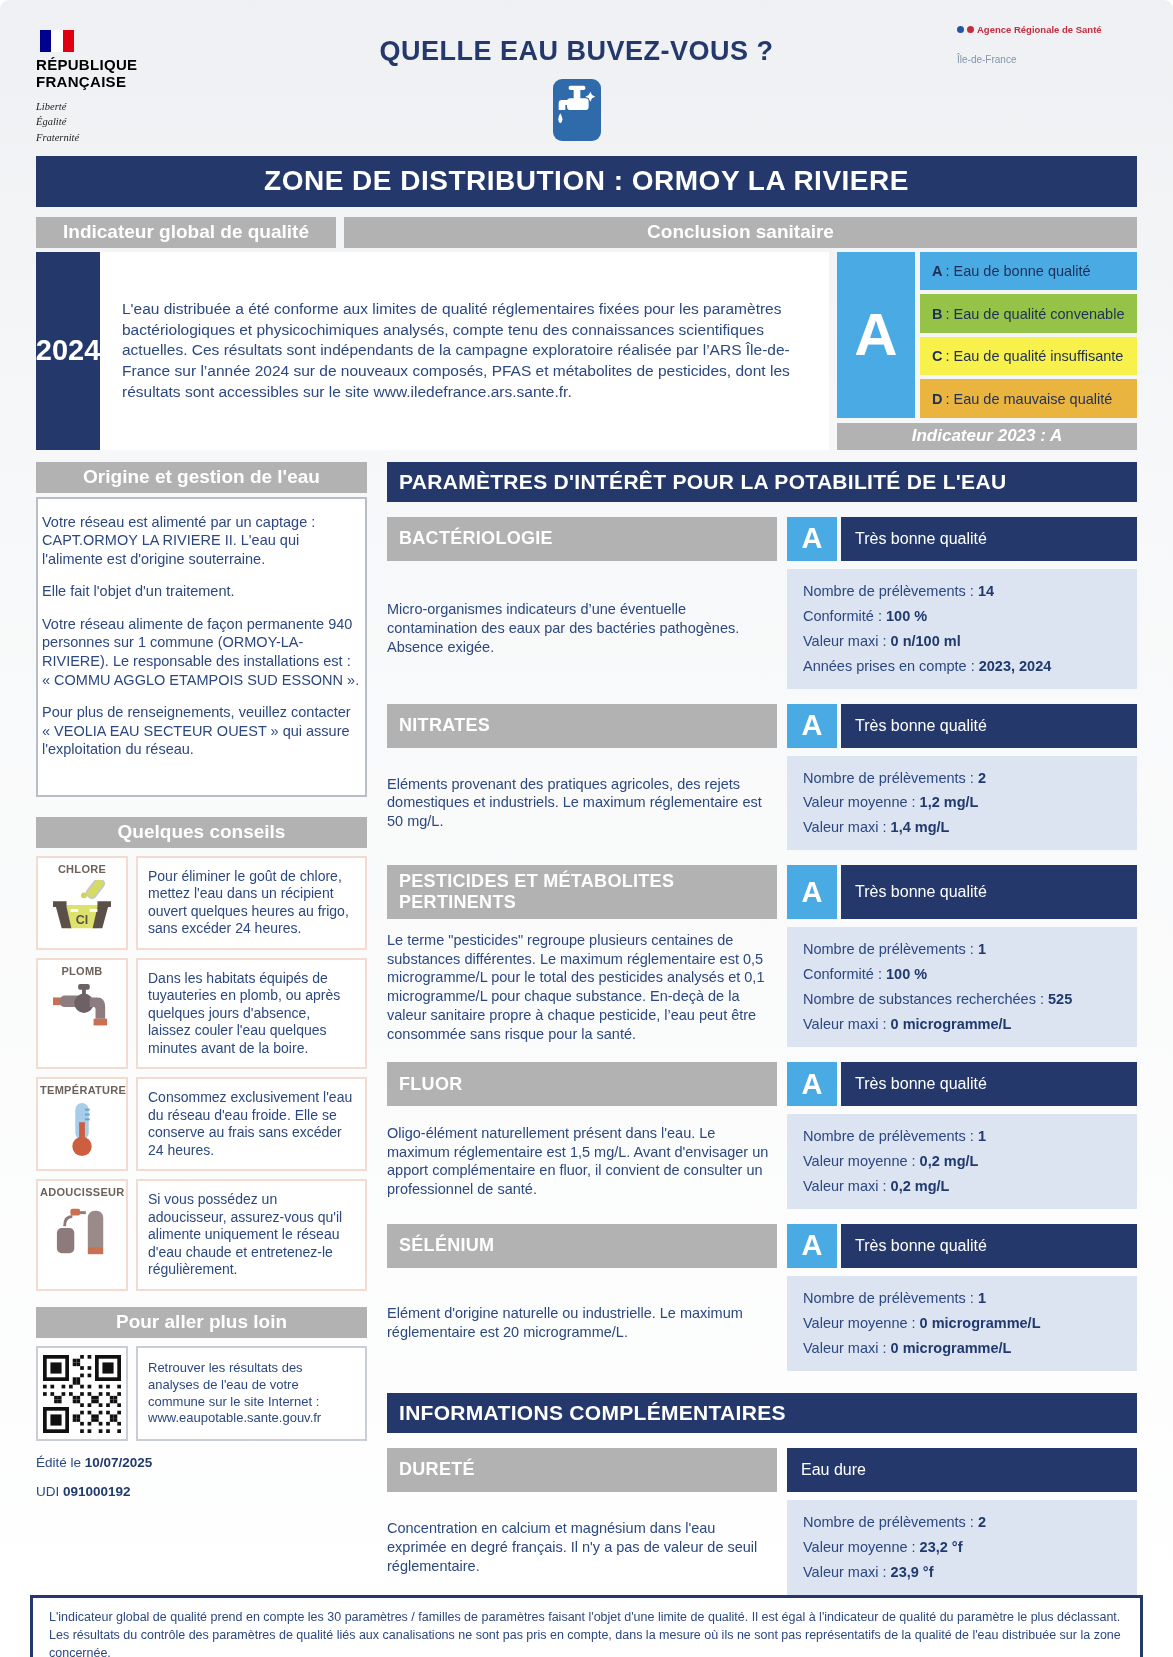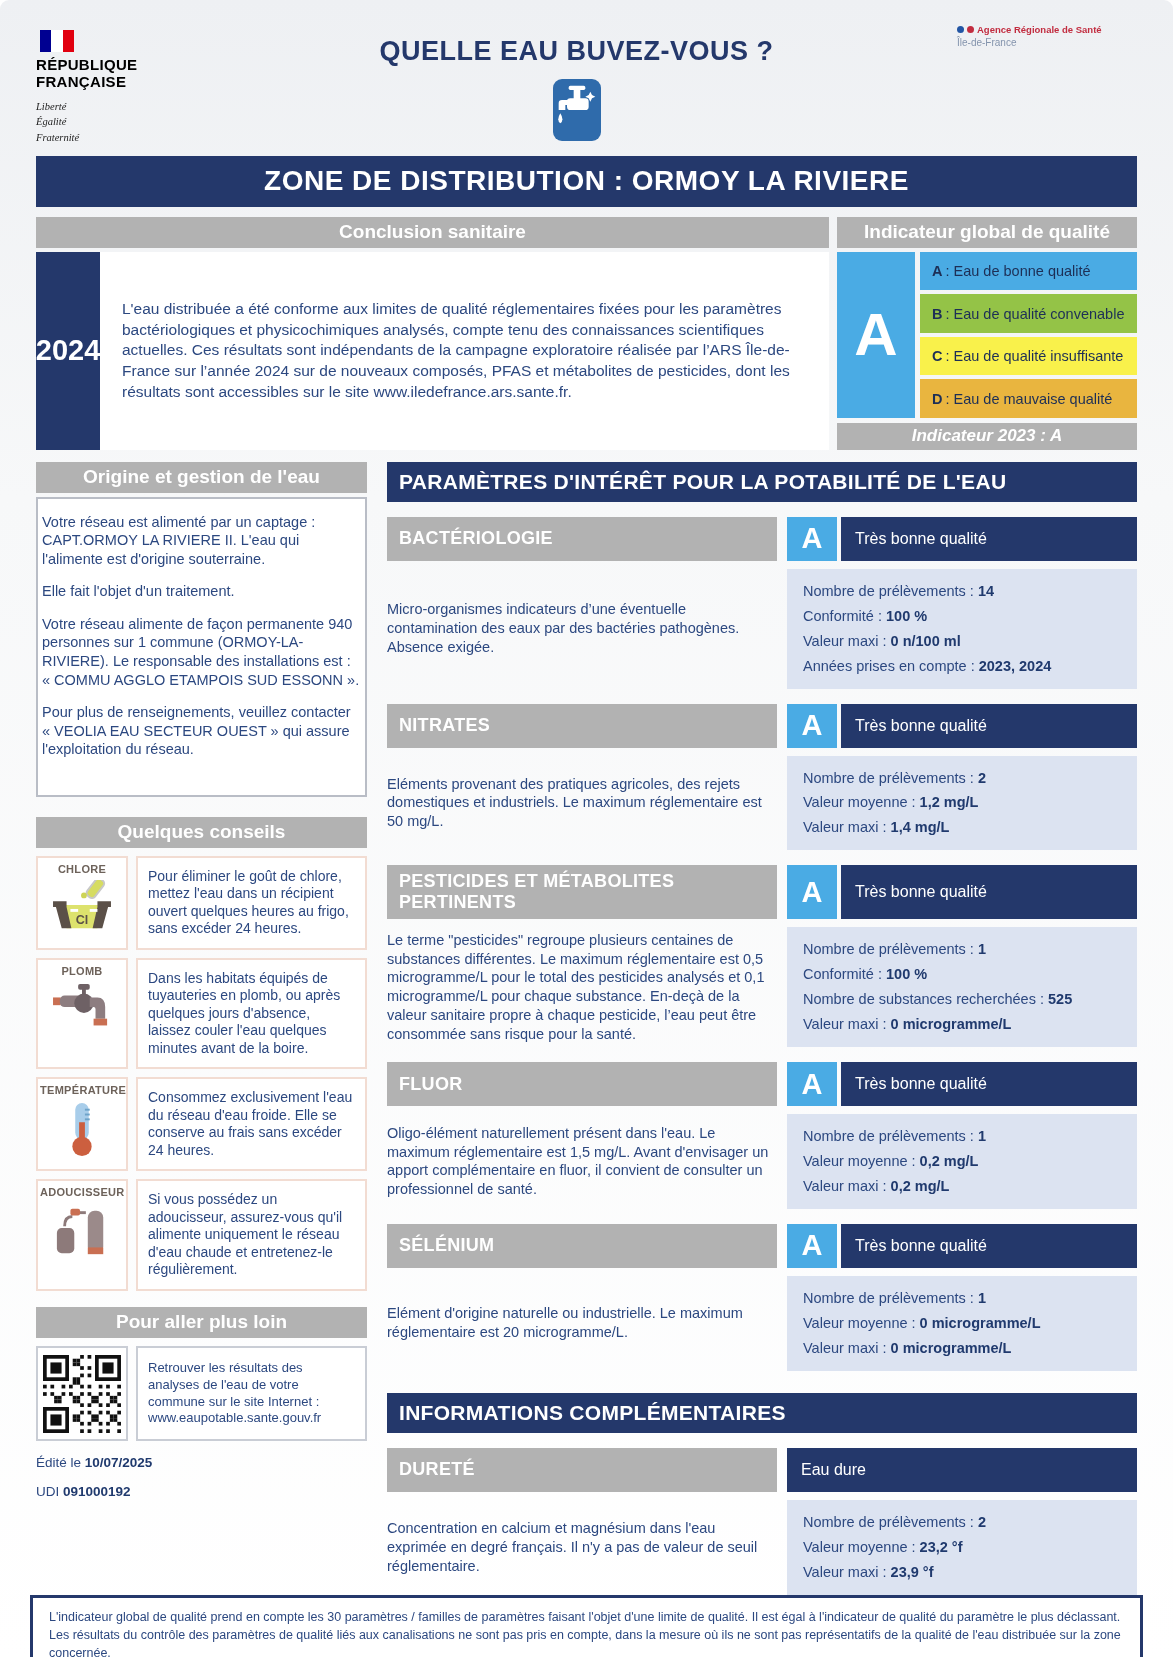--- a/index.html
+++ b/index.html
@@ -17,21 +17,21 @@
   .rf-motto { font-family:"Liberation Serif", serif; font-style:italic; font-size:10.5px; color:#222; margin-top:8px; line-height:1.5; }
   .center-head { flex:1; text-align:center; }
   .main-title { font-size:27px; font-weight:bold; color:#24386b; letter-spacing:.5px; margin-top:6px; }
   .tap-icon { display:inline-block; width:48px; height:62px; background:#2f6bab; border-radius:9px; margin-top:12px; padding:6px 4px; }
   .ars-logo { width:190px; text-align:left; padding-left:10px; }
   .ars-word { line-height:.8; white-space:nowrap; }
   .ars-ar { font-size:52px; color:#2255a4; font-weight:bold; letter-spacing:-2px; }
   .ars-s  { font-size:66px; color:#a4c639; font-weight:bold; }
   .ars-sub { font-size:9.5px; color:#c22d40; font-weight:bold; display:flex; align-items:center; gap:3px; margin-top:-6px; }
   .ars-dot { width:7px; height:7px; border-radius:50%; display:inline-block; }
-  .ars-region { font-size:10px; color:#8494ad; margin-top:2px; }
+  .ars-region { font-size:10px; color:#8494ad; margin-top:19px; }
 
   
   .zone-banner { background:#24386b; color:#fff; text-align:center; font-size:28px; font-weight:bold;
                  padding:9px 0 10px; margin:4px 36px 0; letter-spacing:.5px; }
 
   
   .gray-bar { background:#b2b2b2; color:#fff; font-weight:bold; text-align:center; font-size:19px;
               padding:4px 0 5px; }
 
   
@@ -140,22 +140,22 @@
         <span class="ars-dot" style="background:#c22d40"></span>
         <span>Agence Régionale de Santé</span>
       </div>
       <div class="ars-region">Île-de-France</div>
     </div>
   </div>
 
   <div class="zone-banner">ZONE DE DISTRIBUTION : ORMOY LA RIVIERE</div>
 
   <div class="two-col-heads">
+    <div class="gray-bar right">Indicateur global de qualité</div>
     <div class="gray-bar left">Conclusion sanitaire</div>
-    <div class="gray-bar right">Indicateur global de qualité</div>
   </div>
 
   <div class="concl-row">
     <div class="concl-left">
       <div class="year-box">2024</div>
       <div class="concl-text">
           <p>L'eau distribuée a été conforme aux limites de qualité réglementaires fixées pour les paramètres bactériologiques et physicochimiques analysés, compte tenu des connaissances scientifiques actuelles. Ces résultats sont indépendants de la campagne exploratoire réalisée par l’ARS Île-de-France sur l’année 2024 sur de nouveaux composés, PFAS et métabolites de pesticides, dont les résultats sont accessibles sur le site www.iledefrance.ars.sante.fr.</p>
         </div>
     </div>
     <div class="indicator-panel">

